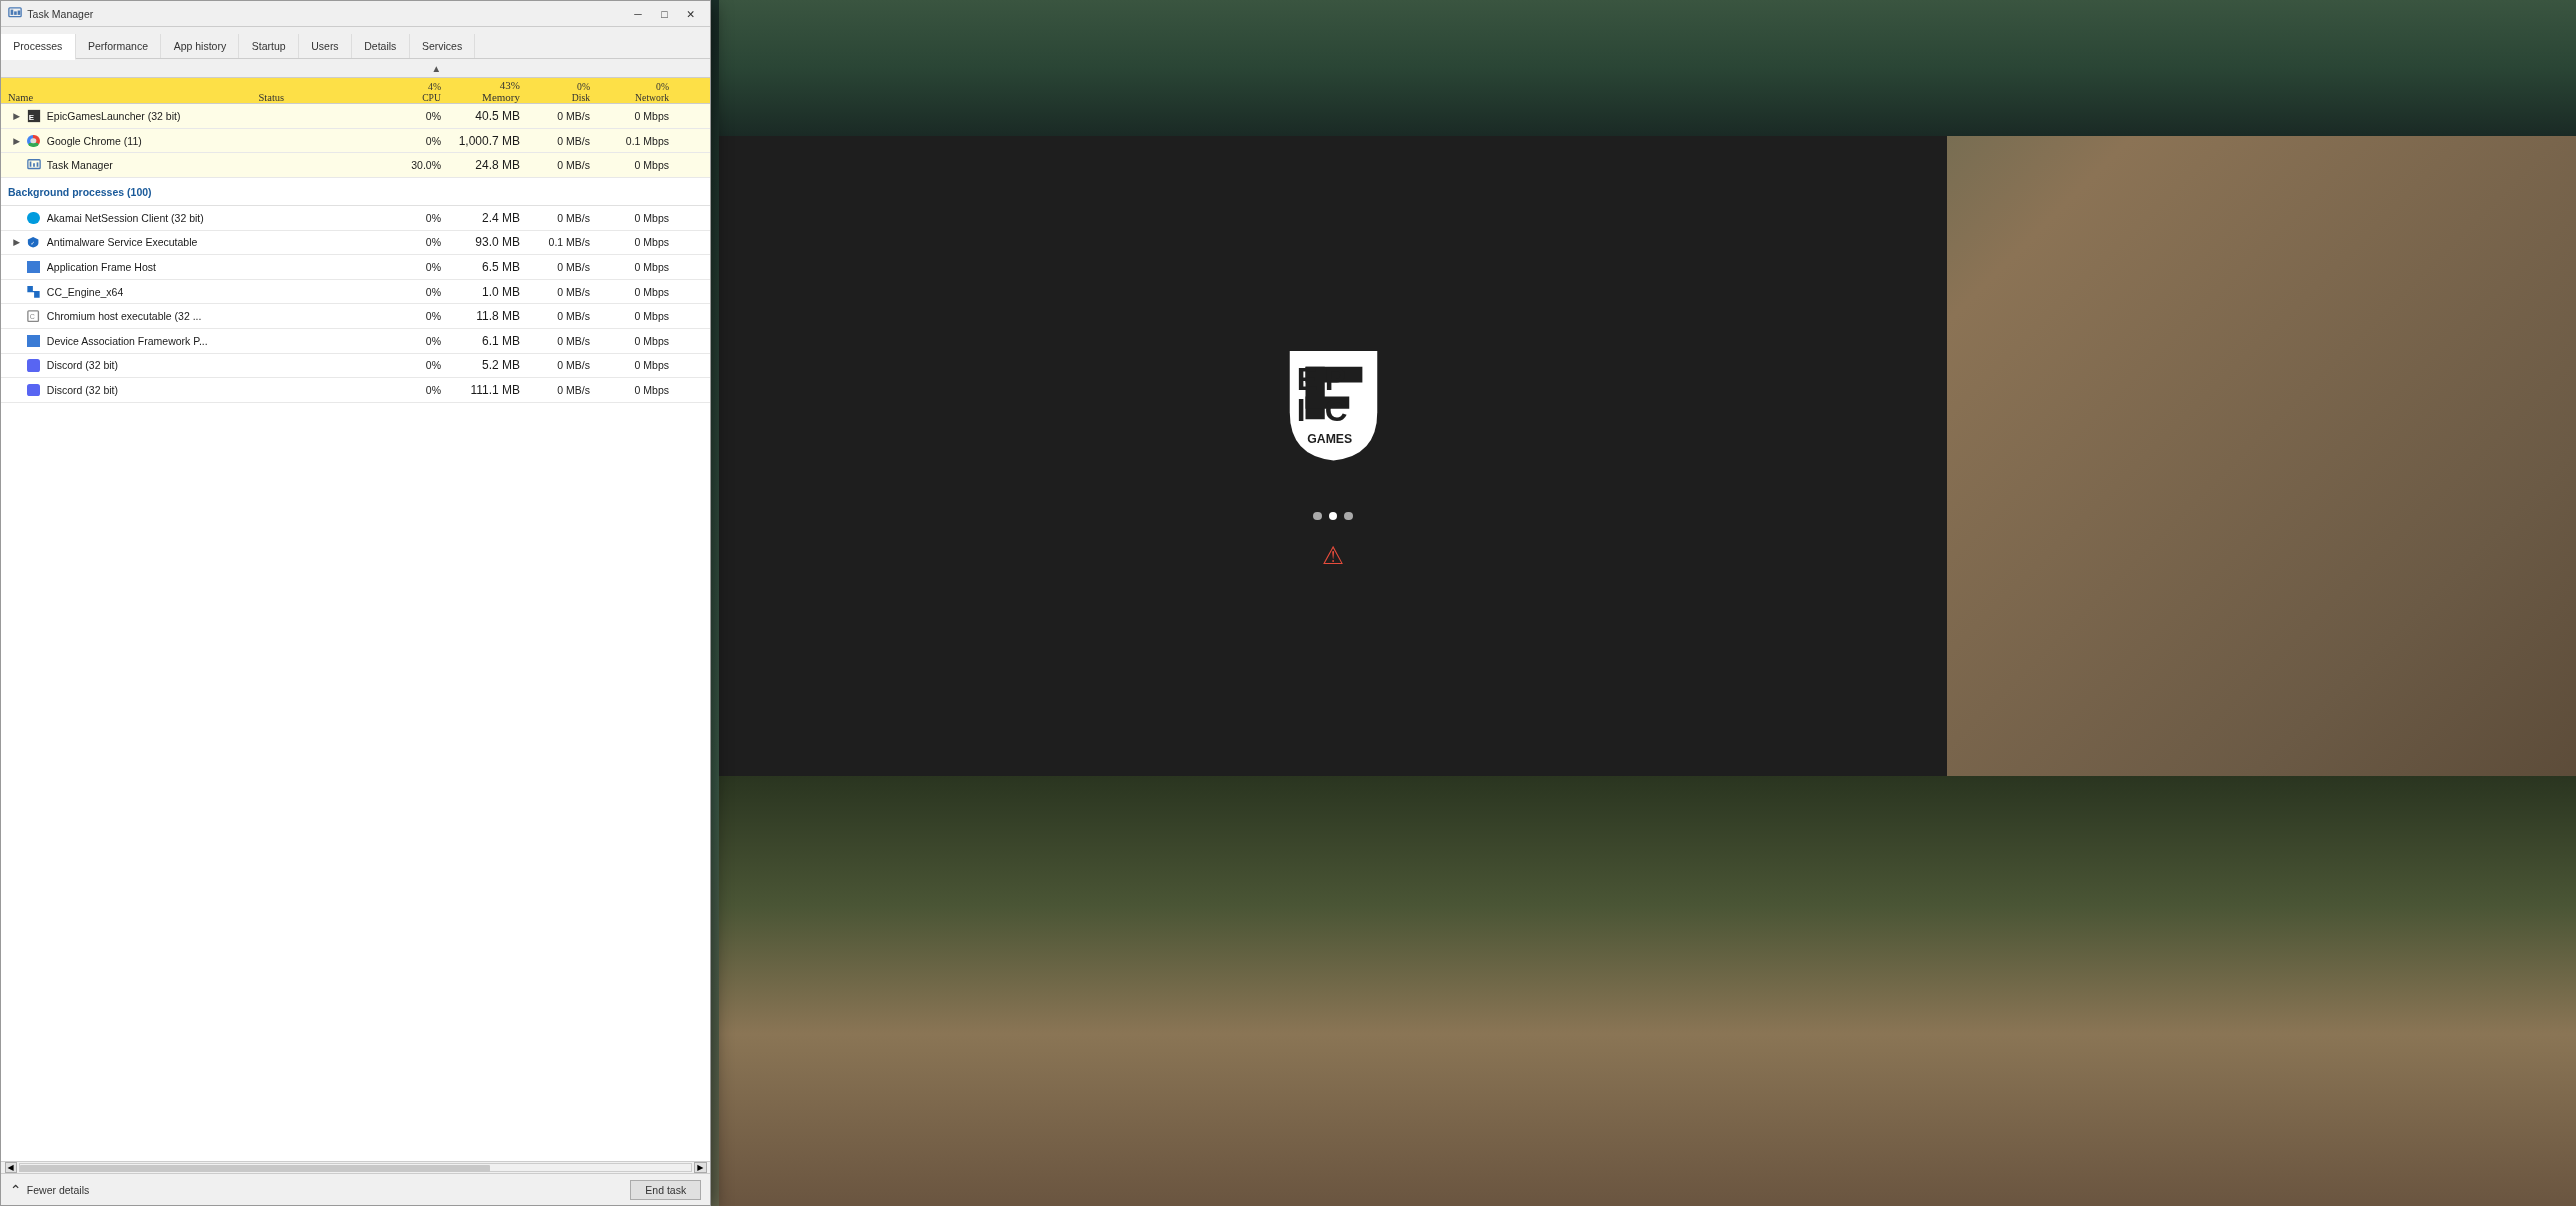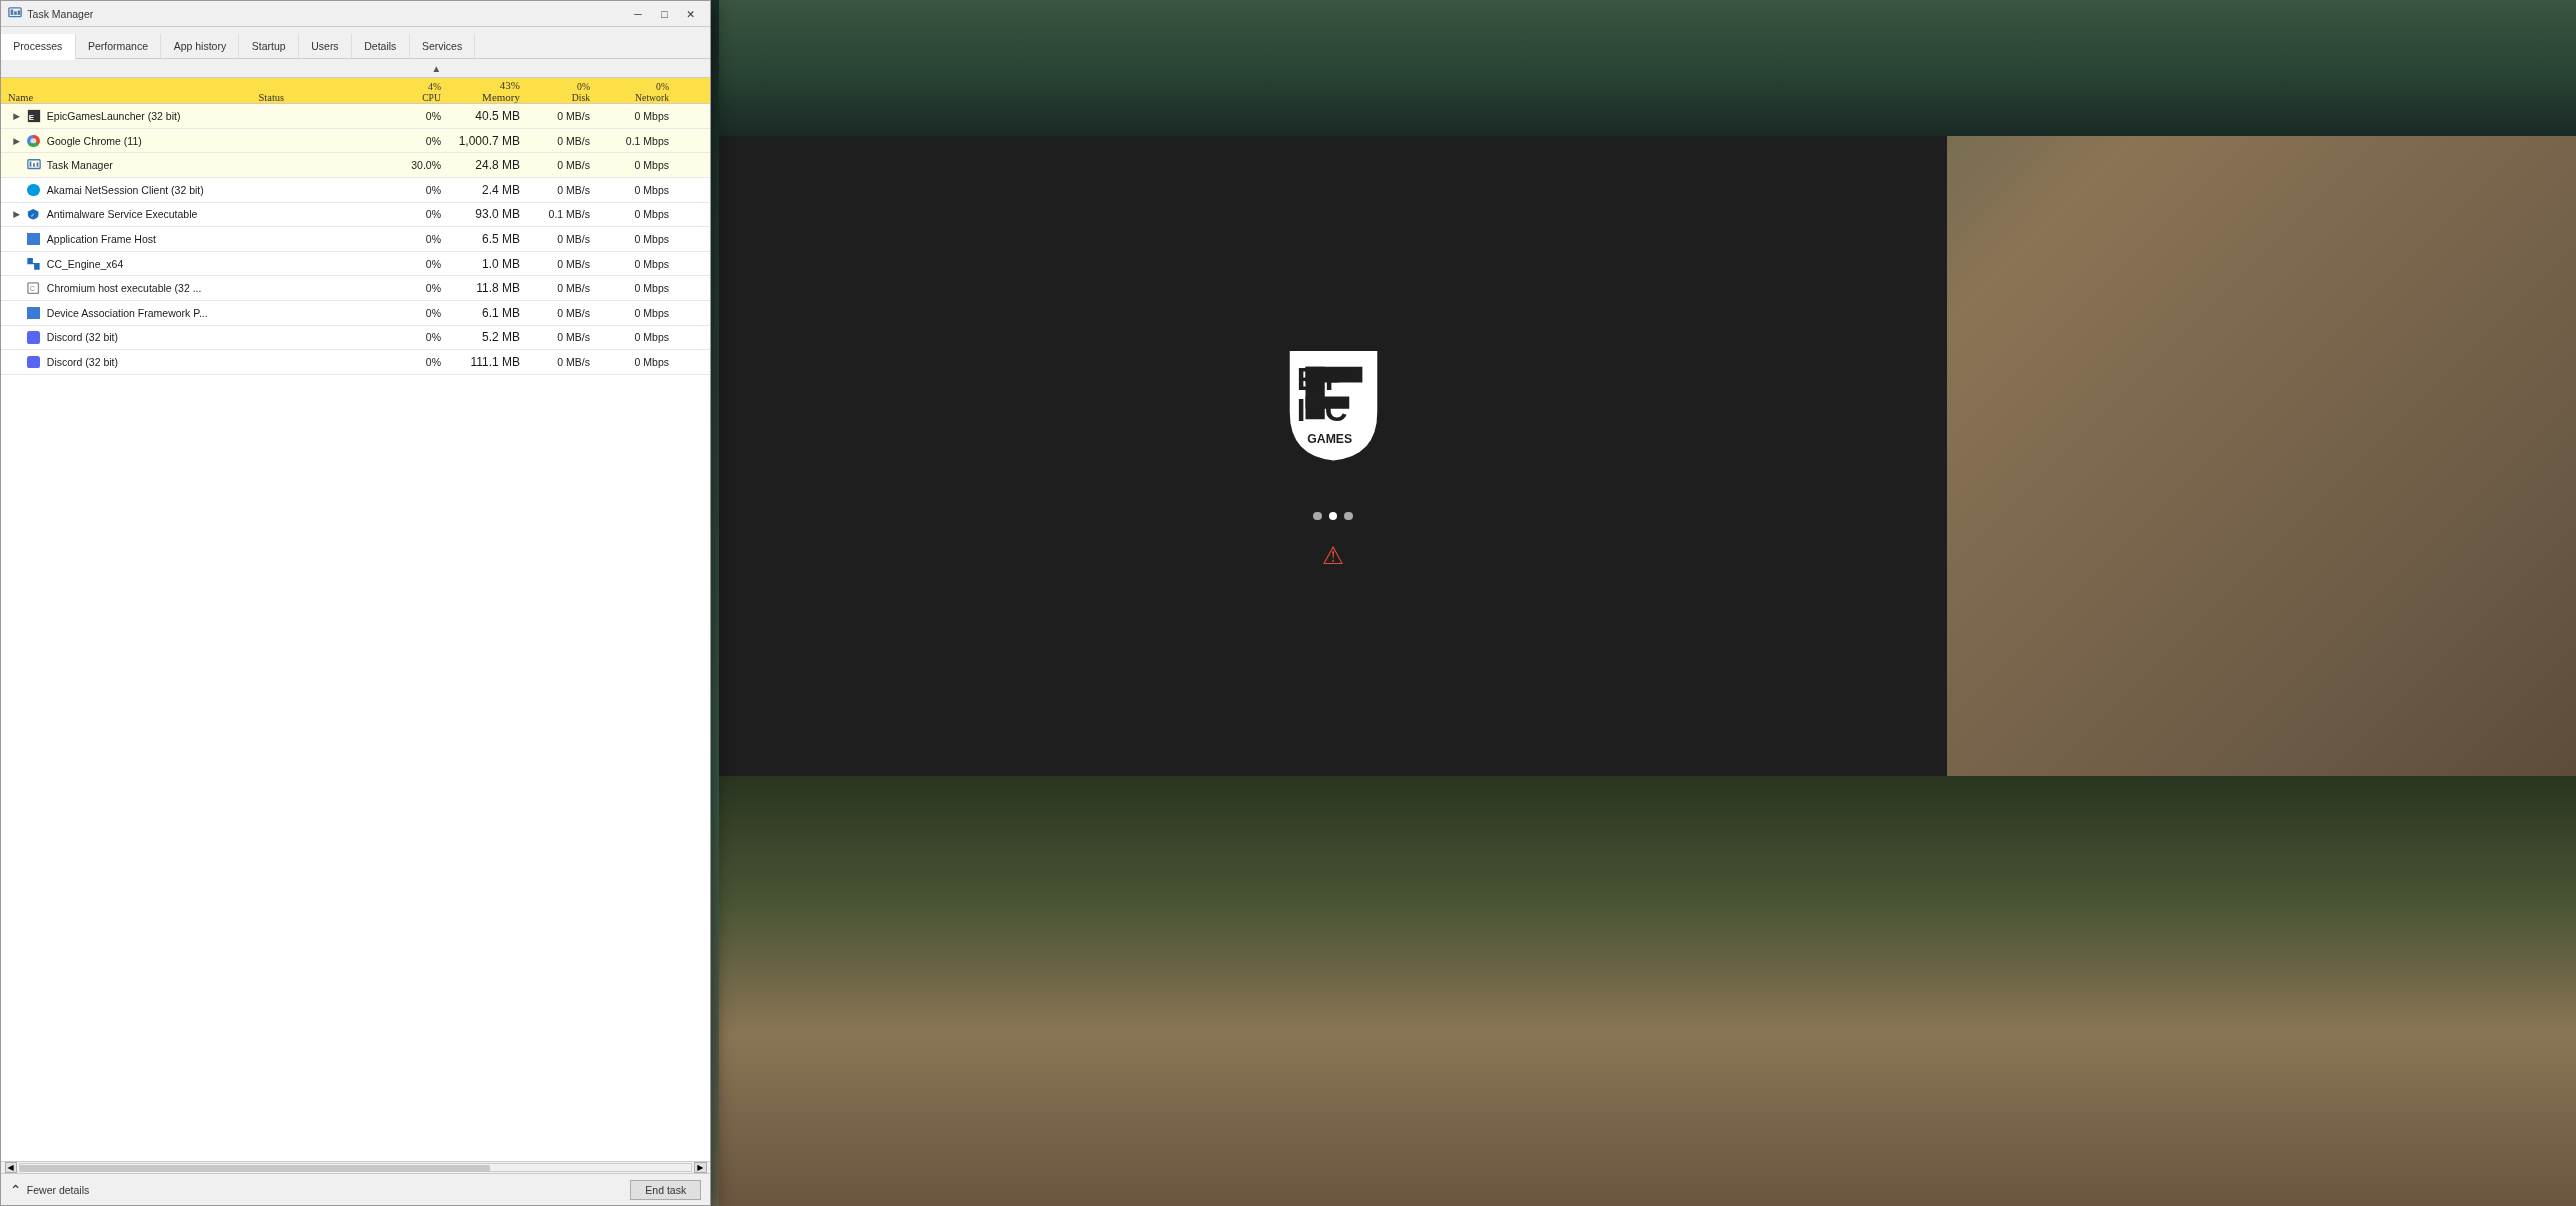--- a/index.html
+++ b/index.html
@@ -642,20 +642,21 @@
         </span>
         <span class="proc-label">Task Manager</span>
       </div>
       <div class="proc-status"></div>
       <div class="proc-cpu">30.0%</div>
       <div class="proc-memory">24.8 MB</div>
       <div class="proc-disk">0 MB/s</div>
       <div class="proc-network">0 Mbps</div>
     </div>
 
+    <div class="section-header bg">Background processes (100)</div>
 
     <div class="process-row">
       <div class="proc-name">
         <span class="proc-expand" style="visibility:hidden;">▶</span>
         <span class="proc-icon">
           <div class="icon-akamai"></div>
         </span>
         <span class="proc-label">Akamai NetSession Client (32 bit)</span>
       </div>
       <div class="proc-status"></div>

